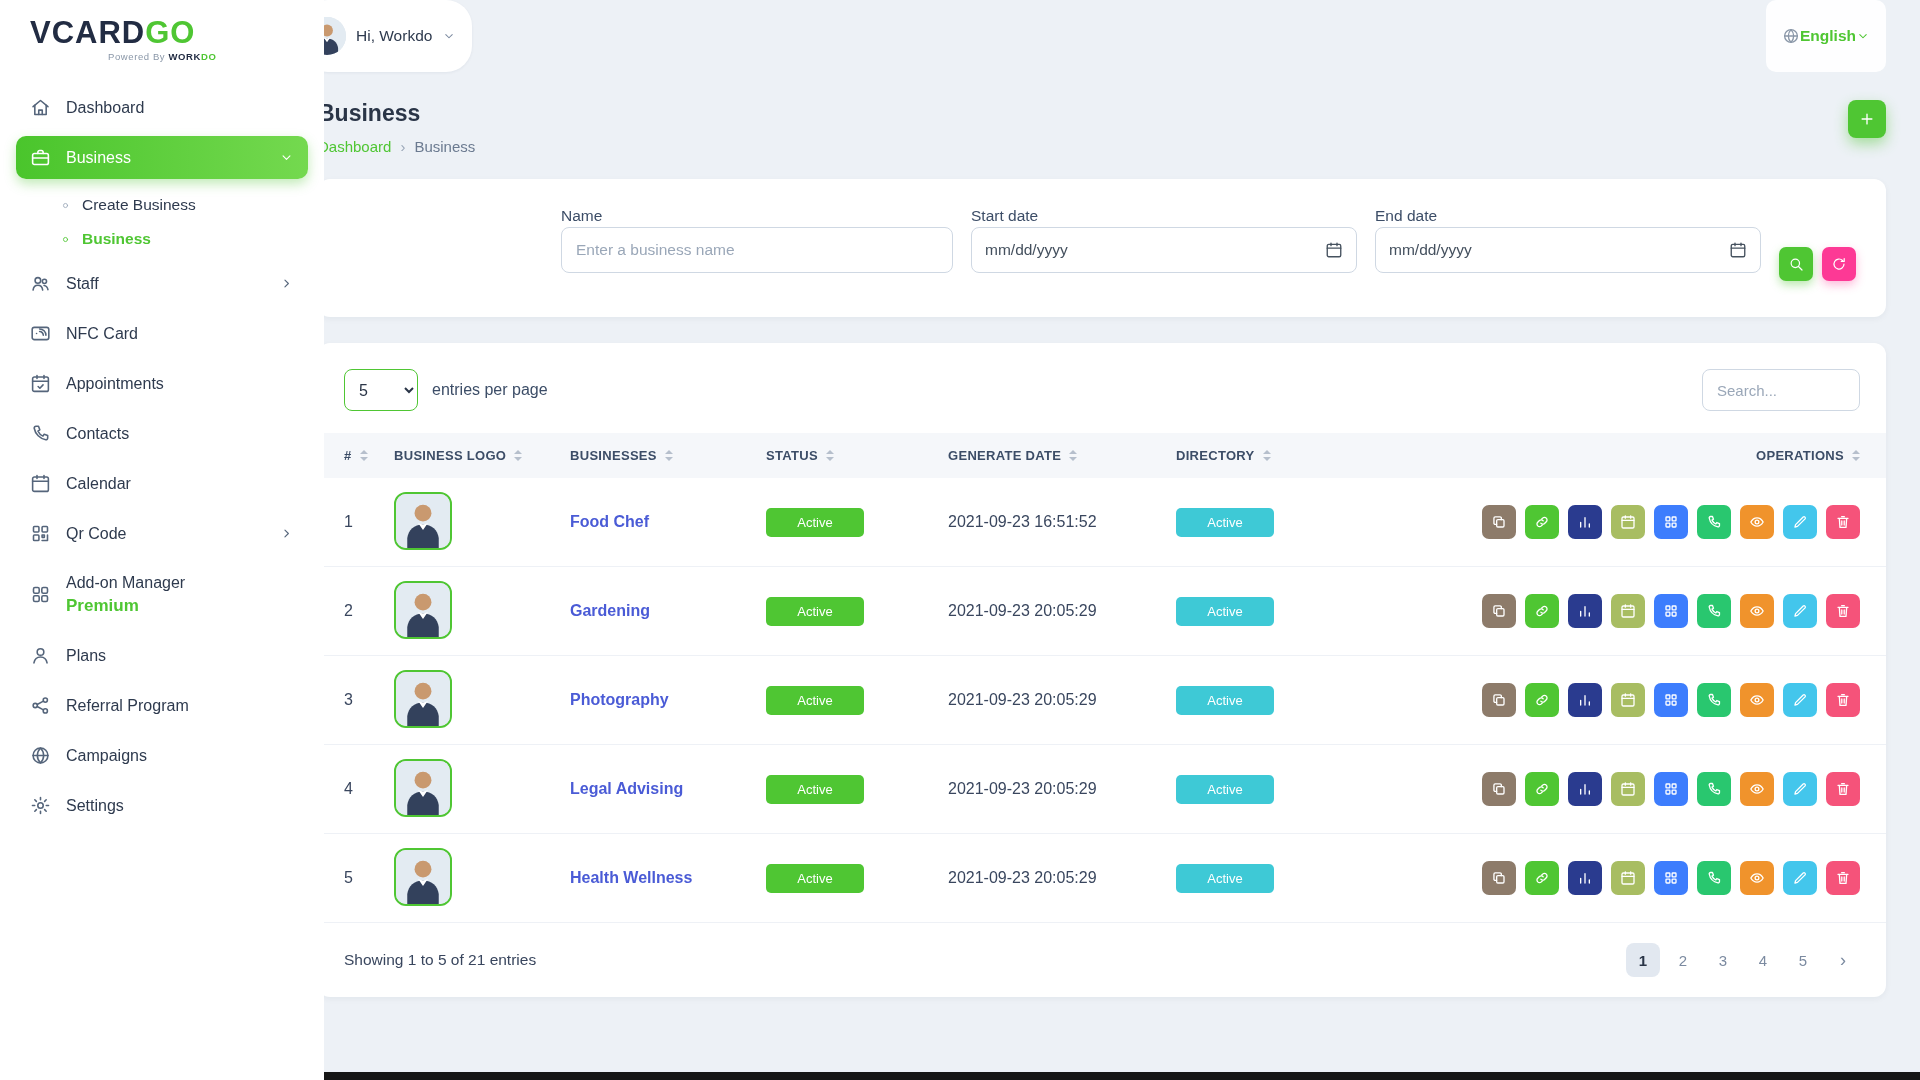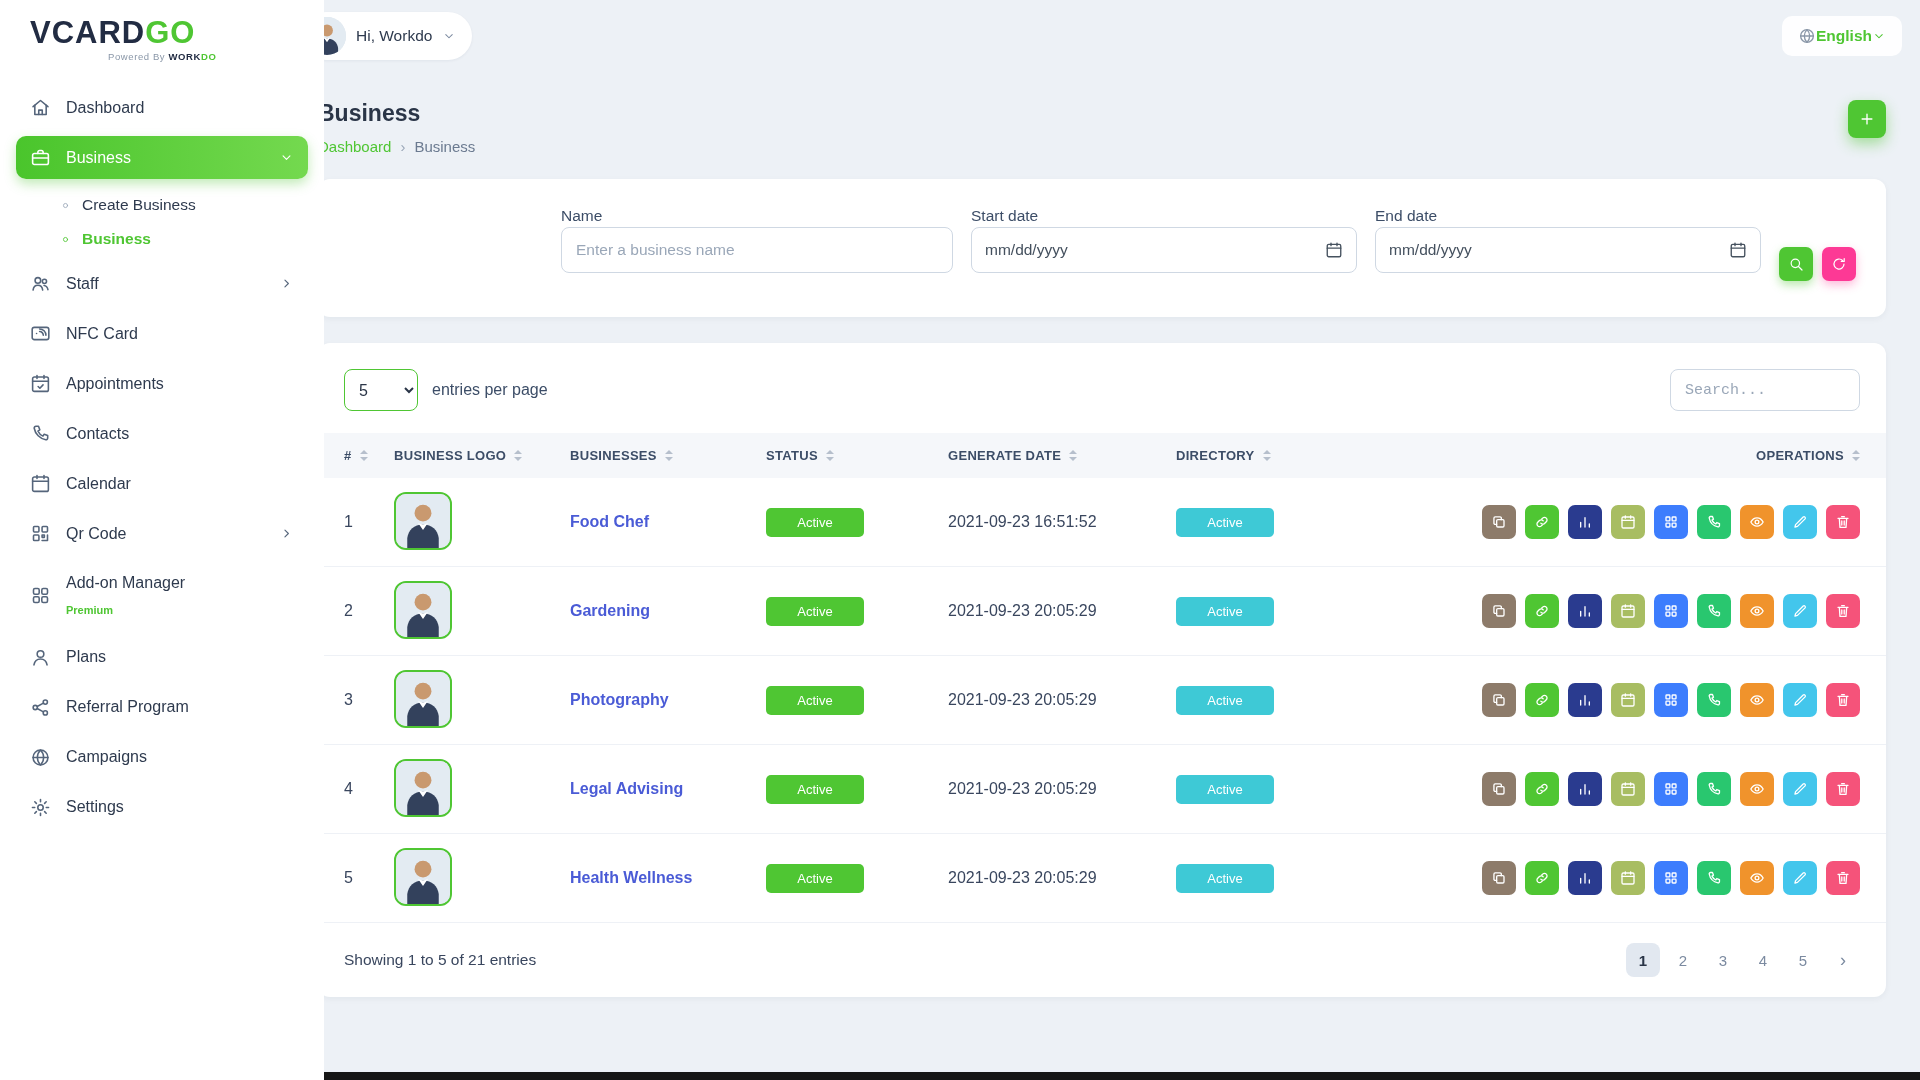--- a/index.html
+++ b/index.html
@@ -21,29 +21,29 @@
   .pw-green{color:#4fc633;font-weight:700}
 
   #sidebar-nav{margin-top:8px}
   .nav-item{display:flex;align-items:center;gap:15px;padding:11px 14px;border-radius:10px;color:#2e3a4e;
             font-size:16px;font-weight:500;cursor:pointer;margin-bottom:7px}
   .nav-item .icon{width:21px;height:21px;color:#55657b}
   .nav-item.active{background:linear-gradient(90deg,#4ac52c,#74d94f);color:#fff;box-shadow:0 5px 12px rgba(79,198,51,.35)}
   .nav-item.active .icon{color:#fff}
   .nav-chevron{margin-left:auto;width:15px !important;height:15px !important}
   .nav-text{display:flex;flex-direction:column;line-height:1.25}
-  .nav-sublabel{color:#4fc633;font-size:11px;font-weight:700;margin-top:11px}
+  .nav-sublabel{color:#4fc633;font-size:17px;font-weight:700;margin-top:2px}
   .subnav{padding:2px 0 6px 36px}
   .subnav-item{display:flex;align-items:center;gap:11px;padding:8px 8px;font-size:15.5px;color:#2e3a4e;cursor:pointer;font-weight:500}
   .subnav-item .icon{width:11px;height:11px;color:#9aa7b8}
   .subnav-item.active{color:#4fc633;font-weight:700}
   .subnav-item.active .icon{color:#4fc633}
 
   
-  .topbar{position:absolute;left:284px;right:0;top:0;height:72px;display:flex;align-items:center;
+  .topbar{position:absolute;left:284px;right:16px;top:0;height:72px;display:flex;
           justify-content:space-between;padding:0 18px}
   .user-chip{display:flex;align-items:center;gap:10px;background:#fff;border-radius:26px;padding:5px 16px 5px 6px;
              box-shadow:0 1px 3px rgba(20,40,70,.06);cursor:pointer;font-size:15.5px;color:#2e3a4e;font-weight:500}
   .avatar{width:38px;height:38px;border-radius:50%;overflow:hidden;display:inline-flex;background:#dde6ee}
   .avatar svg{width:100%;height:100%}
   .chip-chevron{width:14px;height:14px;color:#7c8aa0}
   .lang-chip{display:flex;align-items:center;background:rgba(255,255,255,.92);border-radius:10px;
              padding:11px 16px;color:#4fc633;font-weight:600;font-size:15.5px;cursor:pointer}
   .lang-chip .globe{width:18px;height:18px;color:#8a97a8}
   .lang-chip .chip-chevron{color:#4fc633}
@@ -79,22 +79,22 @@
   .sq-btn.green{background:#4fc633;box-shadow:0 4px 10px rgba(79,198,51,.4)}
   .sq-btn.pink{background:#fd3995;box-shadow:0 4px 10px rgba(253,57,149,.35)}
 
   
   .table-card{background:#fff;border-radius:12px;margin-top:26px;padding:26px 0 20px;box-shadow:0 2px 6px rgba(15,34,58,.05)}
   .table-top{display:flex;justify-content:space-between;align-items:center;padding:0 26px;margin-bottom:22px}
   .entries{display:flex;align-items:center;gap:14px}
   .entries-select{width:74px;height:42px;border:1.5px solid #4fc633;border-radius:8px;padding:0 10px;font-size:16px;
                   color:#2a3547;background:#fff;font-family:"Liberation Sans",sans-serif;cursor:pointer;outline:none}
   .entries-label{font-size:16px;color:#3c4d67;font-weight:500}
-  .search-input{width:190px;height:42px;border:1px solid #cfd8e3;border-radius:8px;padding:0 14px;font-size:15px;
-                color:#701a75;outline:none;font-family:Liberation Mono, monospace}
+  .search-input{width:158px;height:42px;border:1px solid #cfd8e3;border-radius:8px;padding:0 14px;font-size:15px;
+                color:#701a75;outline:none;font-family:Liberation Sans, sans-serif}
   .search-input::placeholder{color:#9aa7b8}
 
   table{width:100%;border-collapse:collapse;table-layout:fixed}
   thead th{background:#f5f7fa;font-size:13px;font-weight:700;color:#3c4d67;text-transform:uppercase;
            padding:15px 12px;text-align:left;letter-spacing:.3px;cursor:pointer}
   thead th:first-child,tbody td:first-child{padding-left:26px}
   thead th.right{text-align:right;padding-right:26px}
   .th-inner{display:inline-flex;align-items:center;gap:8px}
   .sort{display:inline-flex;flex-direction:column;gap:2.5px}
   .sort i{width:0;height:0;border-left:4px solid transparent;border-right:4px solid transparent;display:block}

